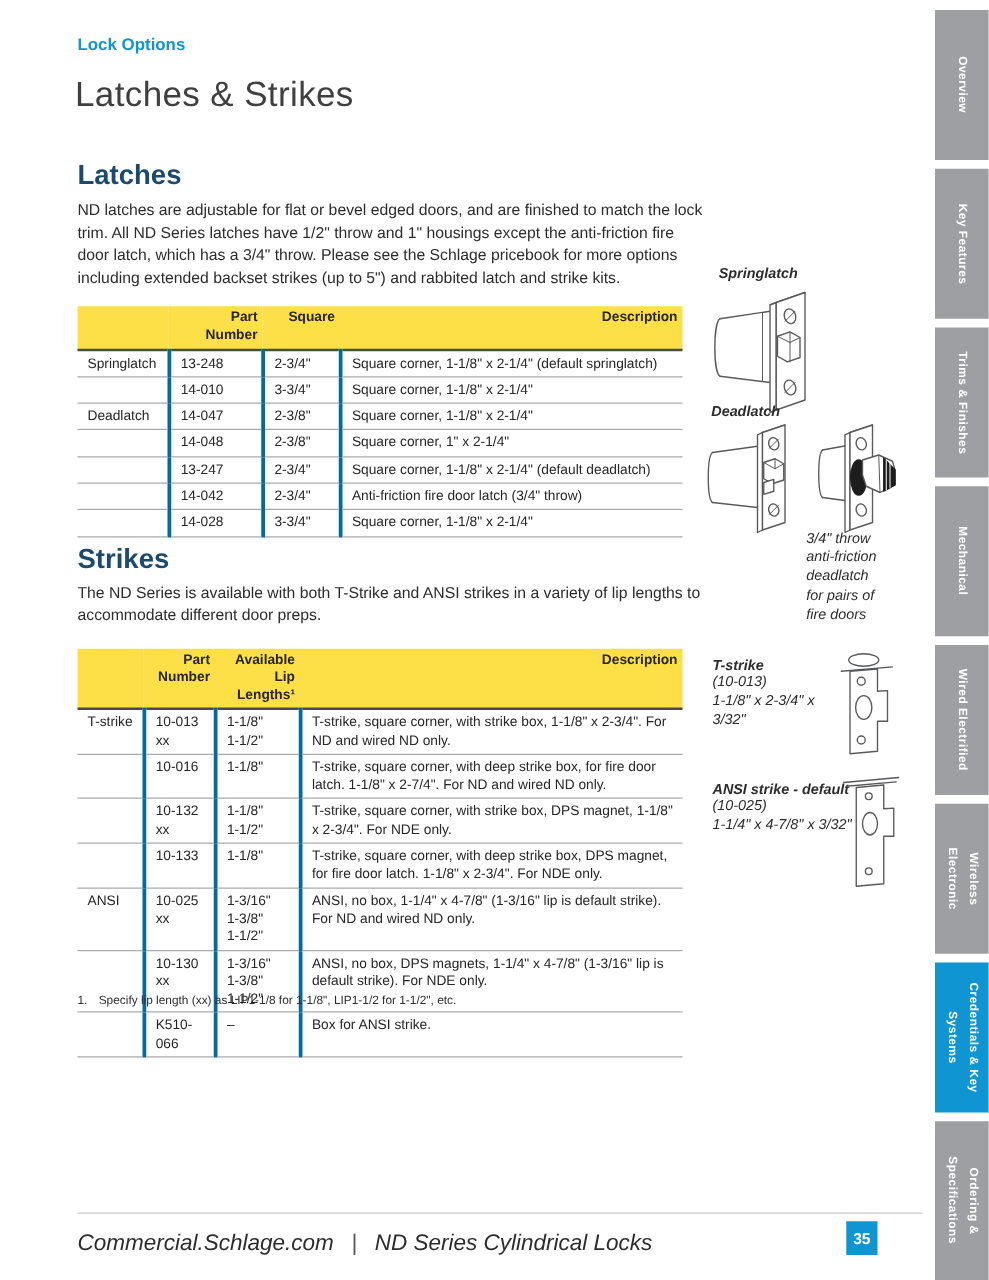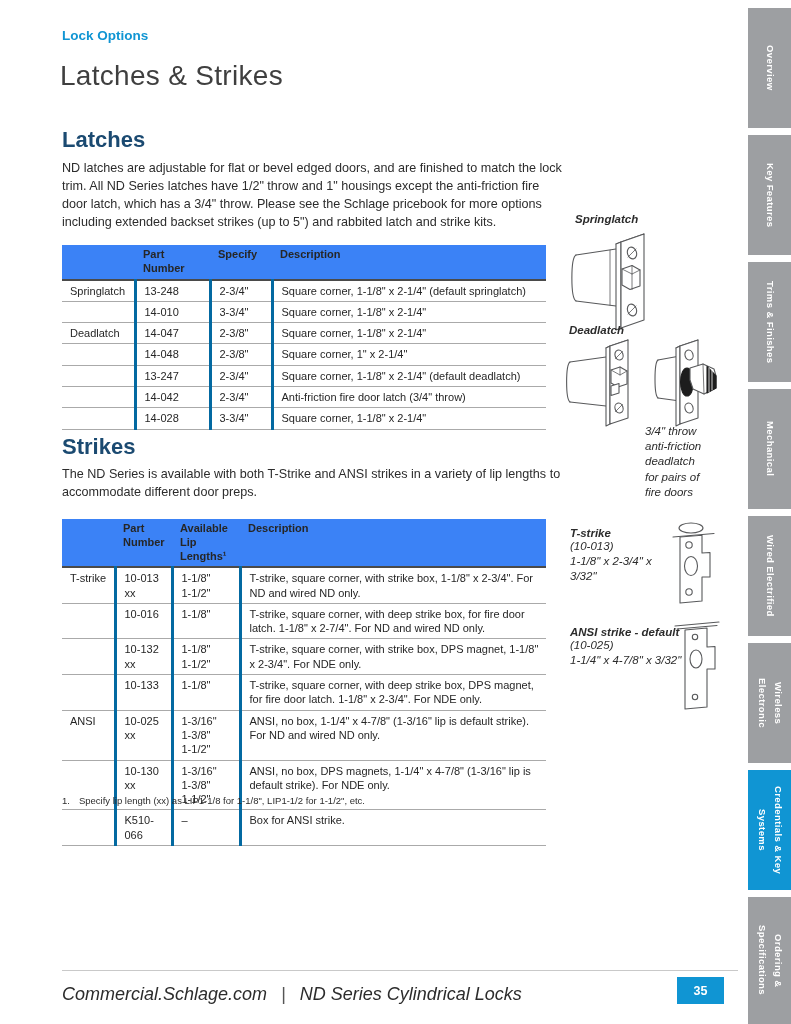--- a/index.html
+++ b/index.html
@@ -21,21 +21,21 @@
   .strikes-intro { top:466px; }
 
   
   .data-table {
     border-collapse:collapse; table-layout:fixed; width:484px;
     font-size:11px; color:#262626;
   }
   .latches-table { left:62px; top:245px; }
   .strikes-table { left:62px; top:519px; }
   .data-table thead th {
-    background:#3b82f6; text-align:left; font-weight:bold; vertical-align:top;
+    background:#fde047; text-align:right; font-weight:bold; vertical-align:top;
     padding:3px 4px 3px 8px; border-bottom:2px solid #4a4a4a; line-height:1.25; font-size:11px;
   }
   .data-table td {
     border-bottom:1px solid #aaa; padding:3px 4px 3px 8px;
     vertical-align:top; line-height:1.3;
   }
   .data-table td + td { border-left:3px solid #0369a1; }
   .latches-table td { white-space:nowrap; overflow:hidden; }
   .pre { white-space:pre-line; }
   .footnote { left:62px; top:783px; font-size:9.5px; color:#2c2c2c;margin-top:12px; }
@@ -69,21 +69,21 @@
     cursor:pointer;
   }
   .tab:last-child { height:auto; flex:1; margin-bottom:0; }
   .tab.active { background:#1095d3; }
 
   
   .footer-rule { left:62px; top:970px; width:676px; height:1px; background:#c9c9c9; }
   .footer-text { left:62px; top:984px; width:594px; text-align:left; font-size:18px; color:#2c2c2c;font-style:italic; }
   .footer-text .divider { margin:0 14px; color:#555; }
   .page-num {
-    left:677px; top:977px; width:47px; height:27px; background:#1095d3;
+    left:677px; top:977px; width:25px; height:27px; background:#1095d3;
     color:#fff; font-size:12.5px; font-weight:bold;
     display:flex; align-items:center; justify-content:center;
   }
 
   
   .deadlatch-label { top:324px; }
   .deadlatch-art { top:336px; }
 </style>
 </head>
 <body>
@@ -98,21 +98,21 @@
   <colgroup>
       <col style="width:73px">
       <col style="width:75px">
       <col style="width:62px">
       <col>
     </colgroup>
   <thead>
     <tr>
       <th></th>
       <th>Part Number</th>
-      <th>Specify</th>
+      <th>Square</th>
       <th>Description</th>
     </tr>
   </thead>
   <tbody>
       <tr>
         <td>Springlatch</td>
         <td>13-248</td>
         <td>2-3/4"</td>
         <td>Square corner, 1-1/8" x 2-1/4" (default springlatch)</td>
       </tr>

